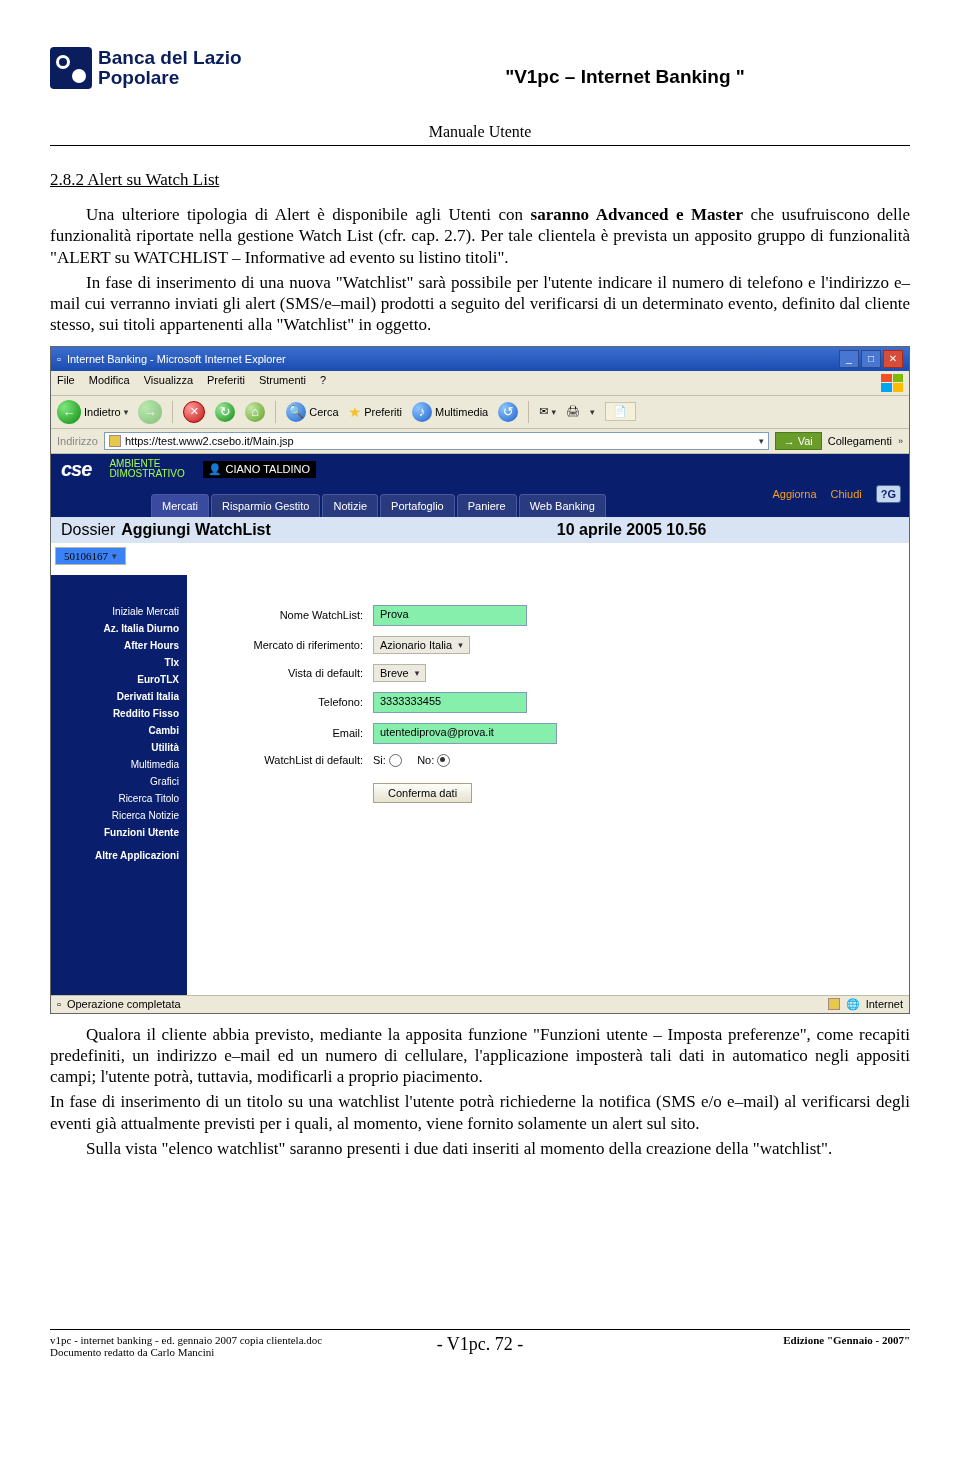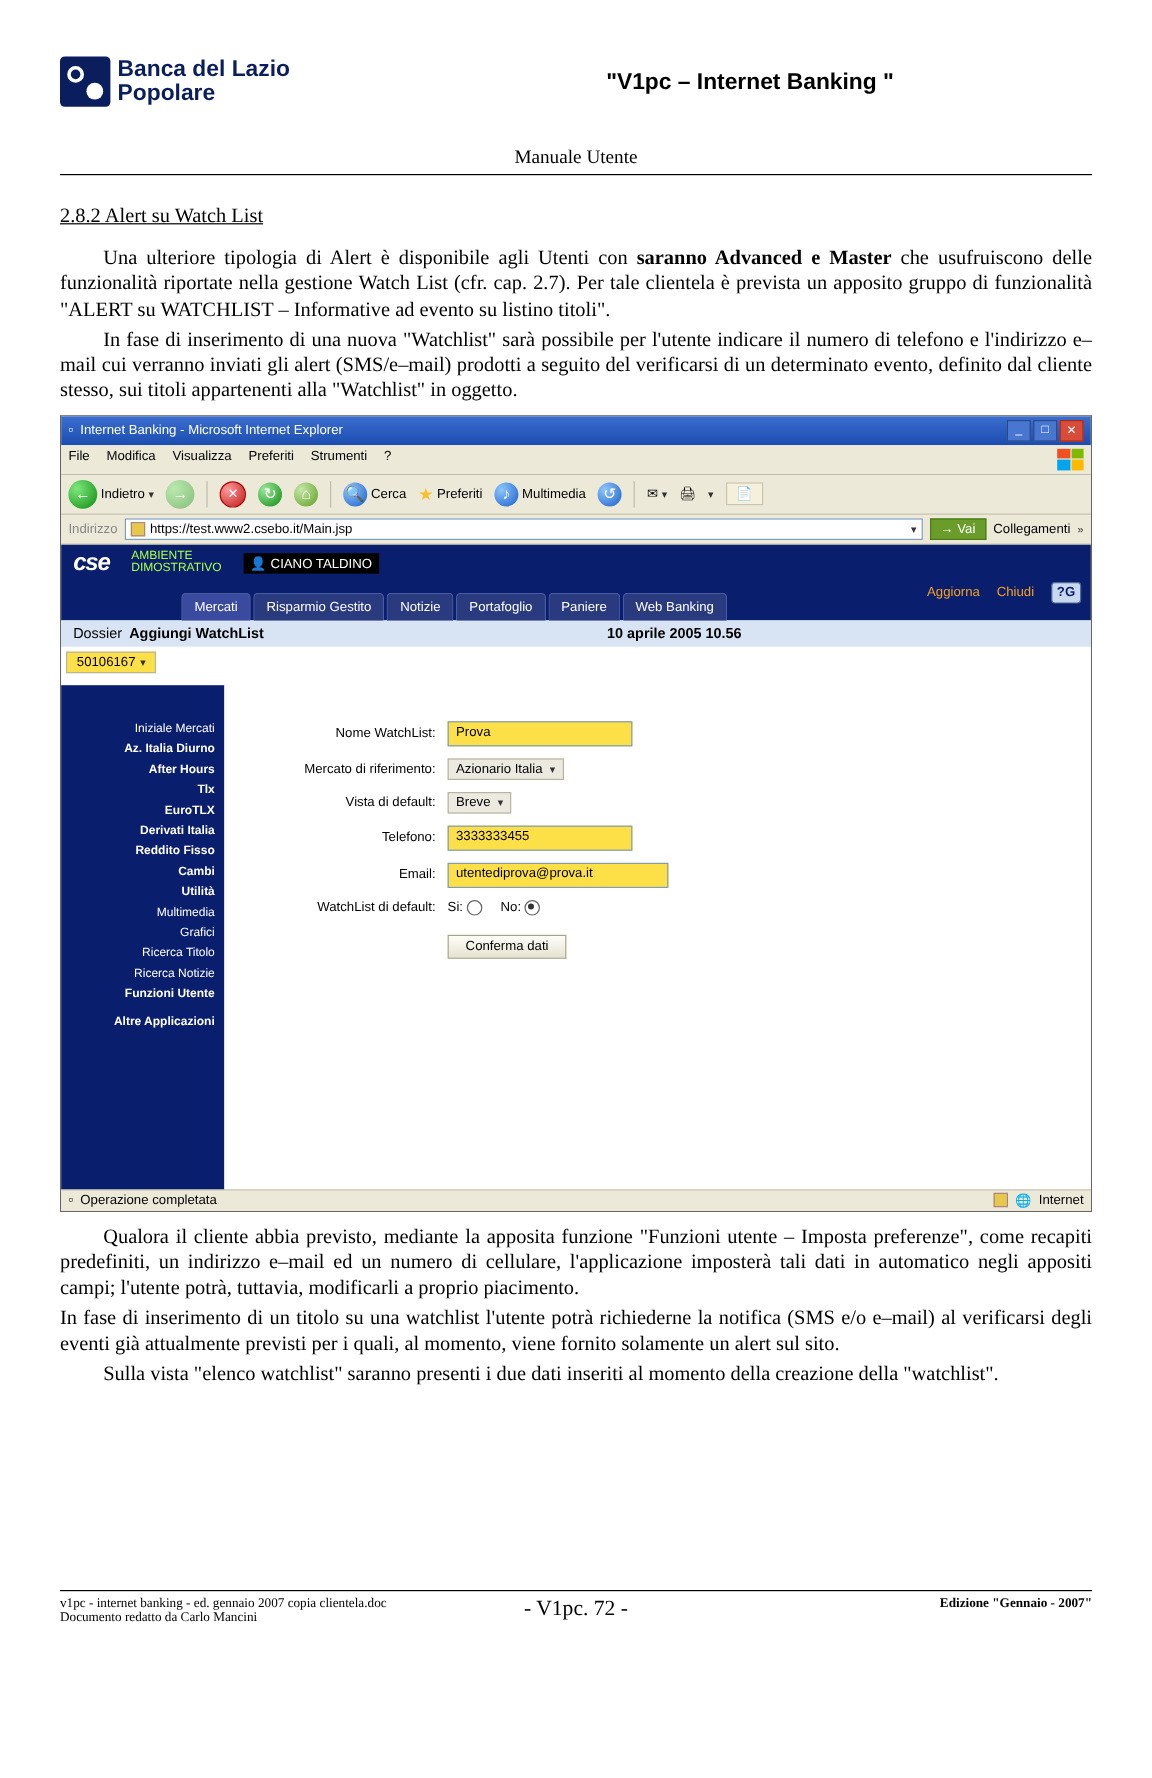--- a/index.html
+++ b/index.html
@@ -9,21 +9,21 @@
     background: #fff;
     width: 960px;
     color: #000;
   }
   .page {
     padding: 40px 50px 20px 50px;
     box-sizing: border-box;
   }
   .header-row {
     display: flex;
-    align-items: flex-start;
+    align-items: center;
     gap: 10px;
   }
   .logo-block {
     width: 280px;
     height: 55px;
     display: flex;
     align-items: center;
     gap: 6px;
   }
   .logo-mark {
@@ -236,21 +236,21 @@
   .tab.active { background:#3a4a9e; }
   .tab-actions { margin-left:auto; display:flex; align-items:center; gap:14px; color:#f4a020; padding-bottom:14px; }
   .help-q {
     background:#c8d8ee; color:#0a1e6e; font-weight:bold; padding:2px 4px; border:1px solid #4a6a9a; border-radius:3px;
   }
   .dossier-row {
     background:#d8e4f4;
     display:flex;
     align-items:center;
     padding:4px 10px;
-    font-size:12px;
+    font-size:16px;
     gap:6px;
   }
   .dossier-row .b { font-weight:bold; }
   .dossier-row .ts { margin-left:280px; font-weight:bold; }
   .app-body {
     display:flex;
     min-height:420px;
   }
   .app-side {
     width:120px;
@@ -261,42 +261,43 @@
     text-align:right;
   }
   .app-side .item { padding:3px 0; border-bottom:0; }
   .app-side .item.b { font-weight:bold; }
   .app-main {
     flex:1;
     background:#fff;
     padding:20px 16px;
   }
   .code-box {
-    background:#fde047;
+    background:#3b82f6;
     border:1px solid #b8b4a0;
     padding:2px 8px;
     font-size:11px;
     display:inline-flex;
     align-items:center;
     gap:4px;
     margin-bottom:10px;
+    font-family:Liberation Serif, serif;
   }
   .form-row {
     display:flex;
     align-items:center;
     margin:10px 0;
     font-size:11px;
   }
   .form-row label {
     width:160px;
     text-align:right;
     padding-right:10px;
   }
   .form-row .field {
-    background:#fde047;
+    background:#86efac;
     border:1px solid #7f9db9;
     padding:2px 6px;
     min-width:140px;
     min-height:15px;
   }
   .form-row .sel {
     background:#eceae0;
     border:1px solid #b8b4a0;
     padding:2px 6px;
     display:inline-flex;

